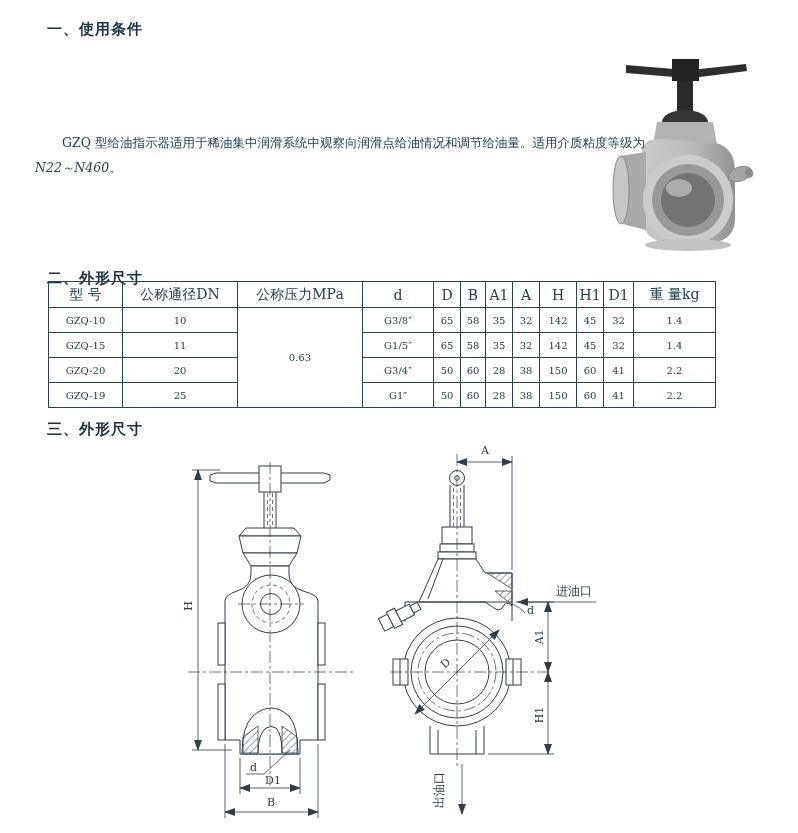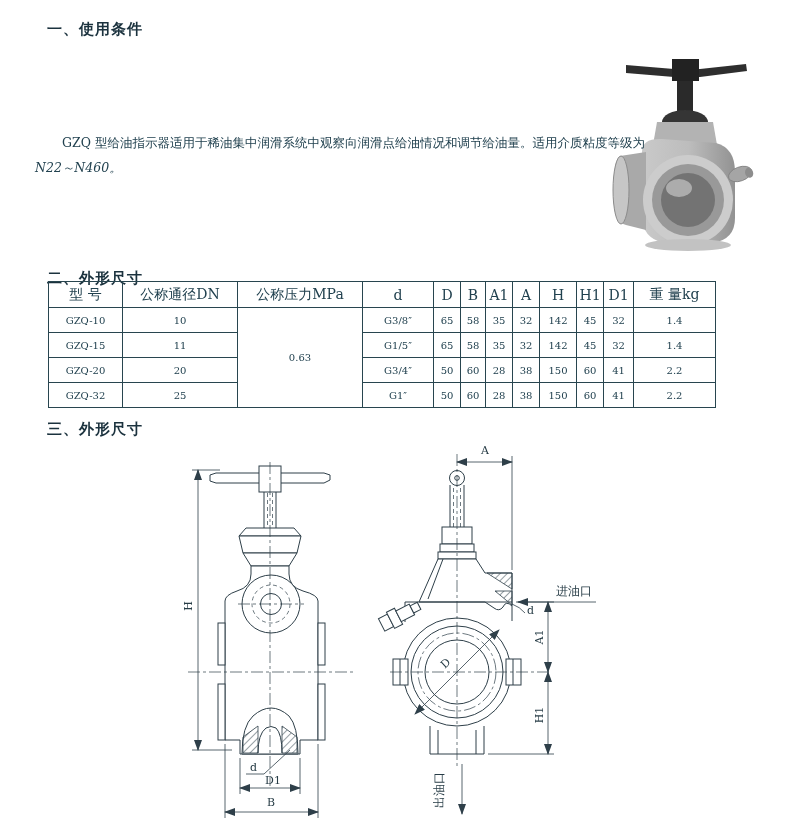--- a/index.html
+++ b/index.html
@@ -155,21 +155,21 @@
       <td>50</td>
       <td>60</td>
       <td>28</td>
       <td>38</td>
       <td>150</td>
       <td>60</td>
       <td>41</td>
       <td>2.2</td>
     </tr>
     <tr>
-      <td>GZQ-32</td>
+      <td>GZQ-19</td>
       <td>25</td>
       <td>G1″</td>
       <td>50</td>
       <td>60</td>
       <td>28</td>
       <td>38</td>
       <td>150</td>
       <td>60</td>
       <td>41</td>
       <td>2.2</td>

